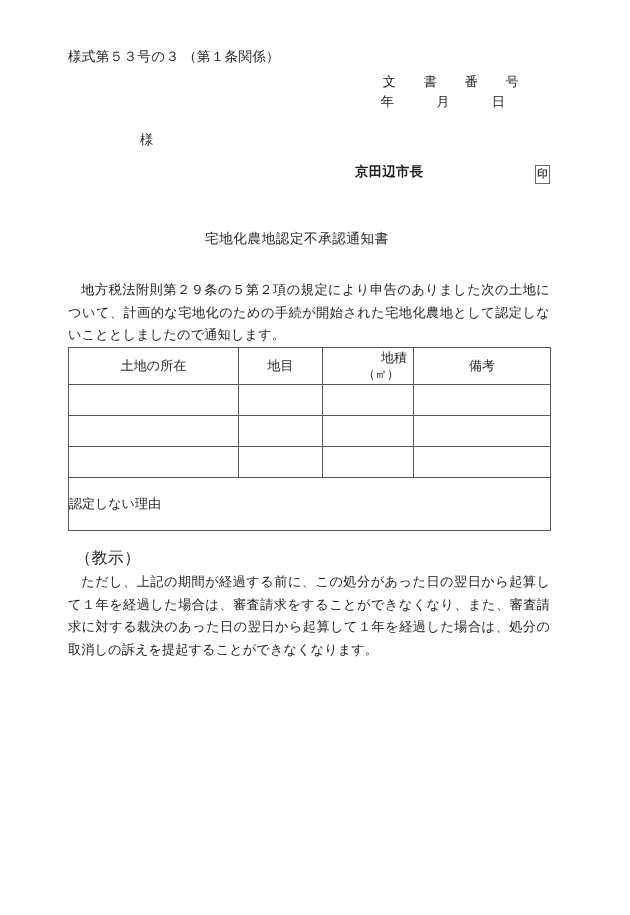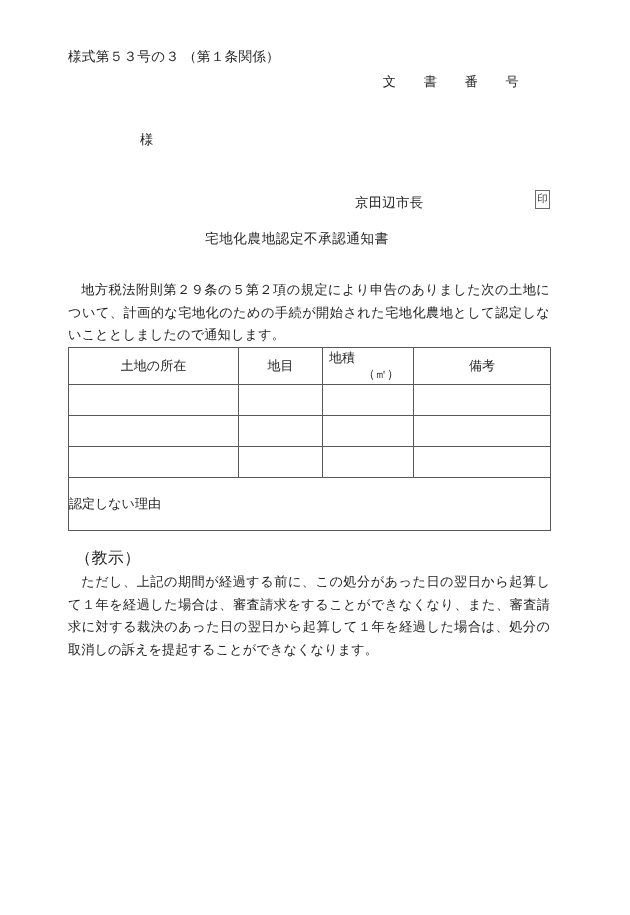--- a/index.html
+++ b/index.html
@@ -57,25 +57,26 @@
   .addressee {
     position: absolute;
     left: 140px;
     top: 133px;
     font-size: 13.4px;
   }
 
   .issuer-row {
     position: absolute;
     left: 355px;
-    top: 190px;
+    top: 165px;
     width: 195px;
     display: flex;
-    align-items: flex-end;
+    align-items: flex-start;
     justify-content: space-between;
+    font-weight: bold;
   }
   .issuer-name {
     font-size: 13.4px;
     white-space: nowrap;
   }
   .seal-box {
     width: 15px;
     height: 19px;
     border: 1px solid #6b6b6b;
     display: flex;
@@ -140,21 +141,21 @@
 
   .area-head {
     display: flex;
     flex-direction: column;
     justify-content: center;
     height: 36px;
     line-height: 1.25;
     padding: 0 6px;
     box-sizing: border-box;
   }
-  .area-head .area-label { text-align: left; }
+  .area-head .area-label { text-align: right; }
   .area-head .area-unit  { text-align: right; padding-right: 8px; font-size: 12px; }
 
   .land-table tbody td.data-cell { height: 30px; }
 
   .reason-cell {
     height: 53px;
     text-align: left;
     vertical-align: top;
     padding: 5px 0 0 6px;
     box-sizing: border-box;
@@ -184,20 +185,21 @@
 </style>
 </head>
 <body>
 
 <div class="page">
 
   <div class="form-no jp">様式第５３号の３ （第１条関係）</div>
 
   <div class="doc-meta">
     <div class="jp meta-number">文　書　番　号</div>
+    <div class="jp meta-date">年　　　月　　　日</div>
   </div>
 
   <div class="addressee jp">様</div>
 
   <div class="issuer-row">
     <span class="issuer-name jp">京田辺市長</span>
     <span class="seal-box">印</span>
   </div>
 
   <div class="doc-title jp">宅地化農地認定不承認通知書</div>

